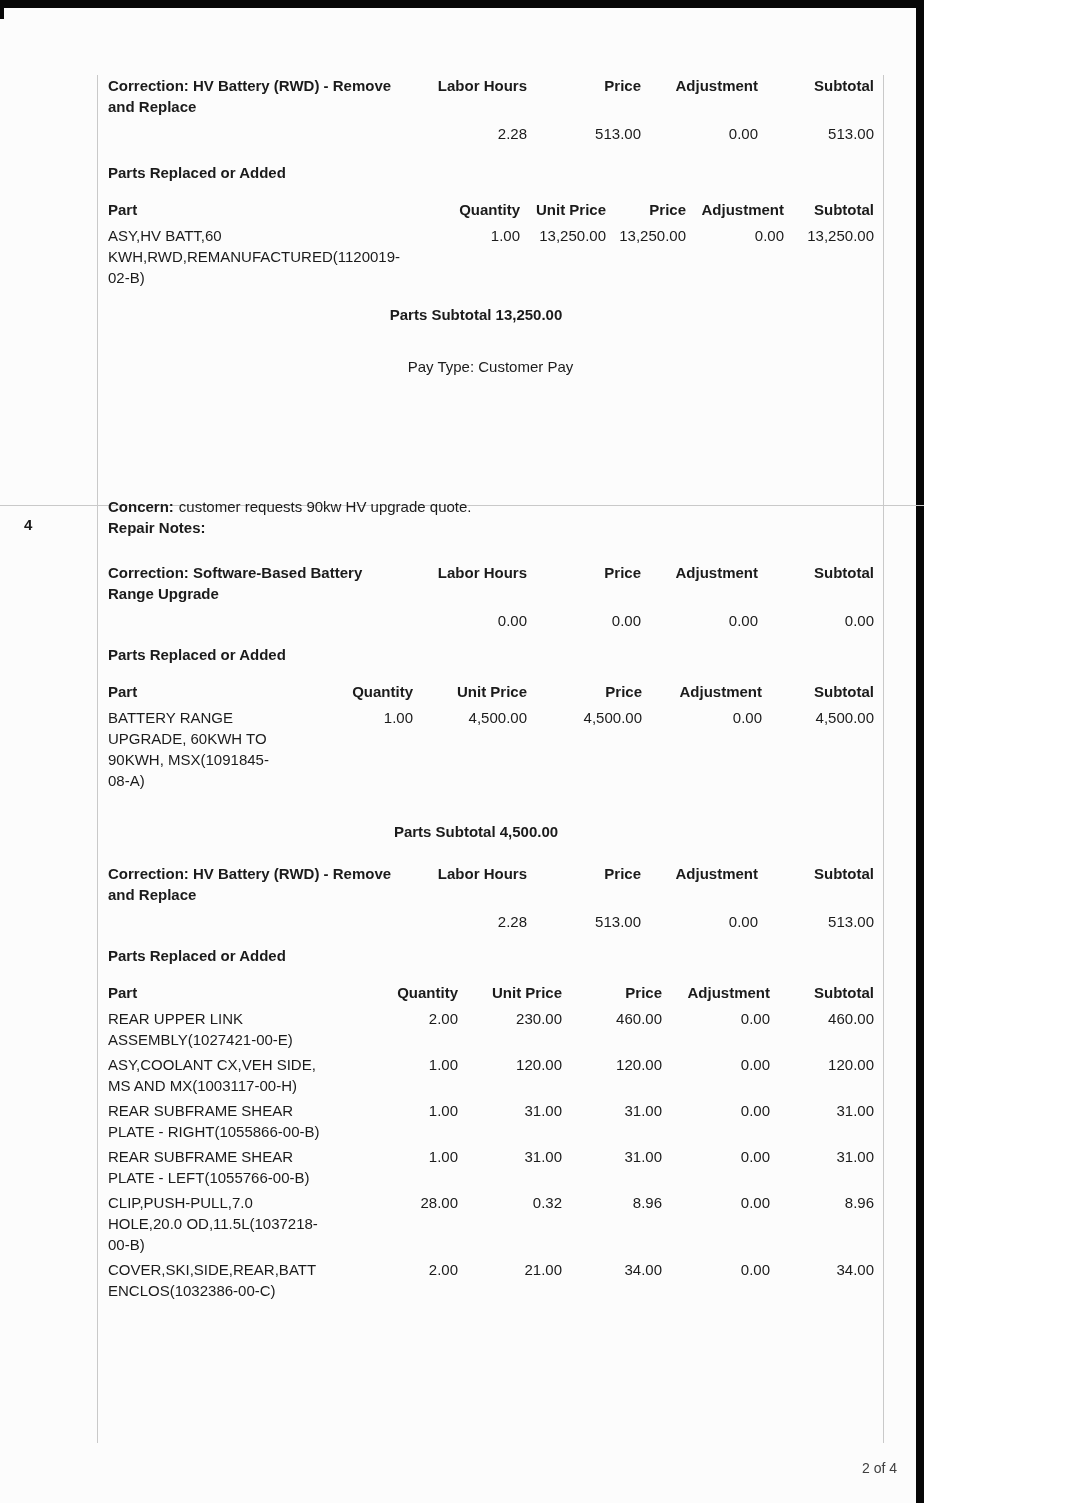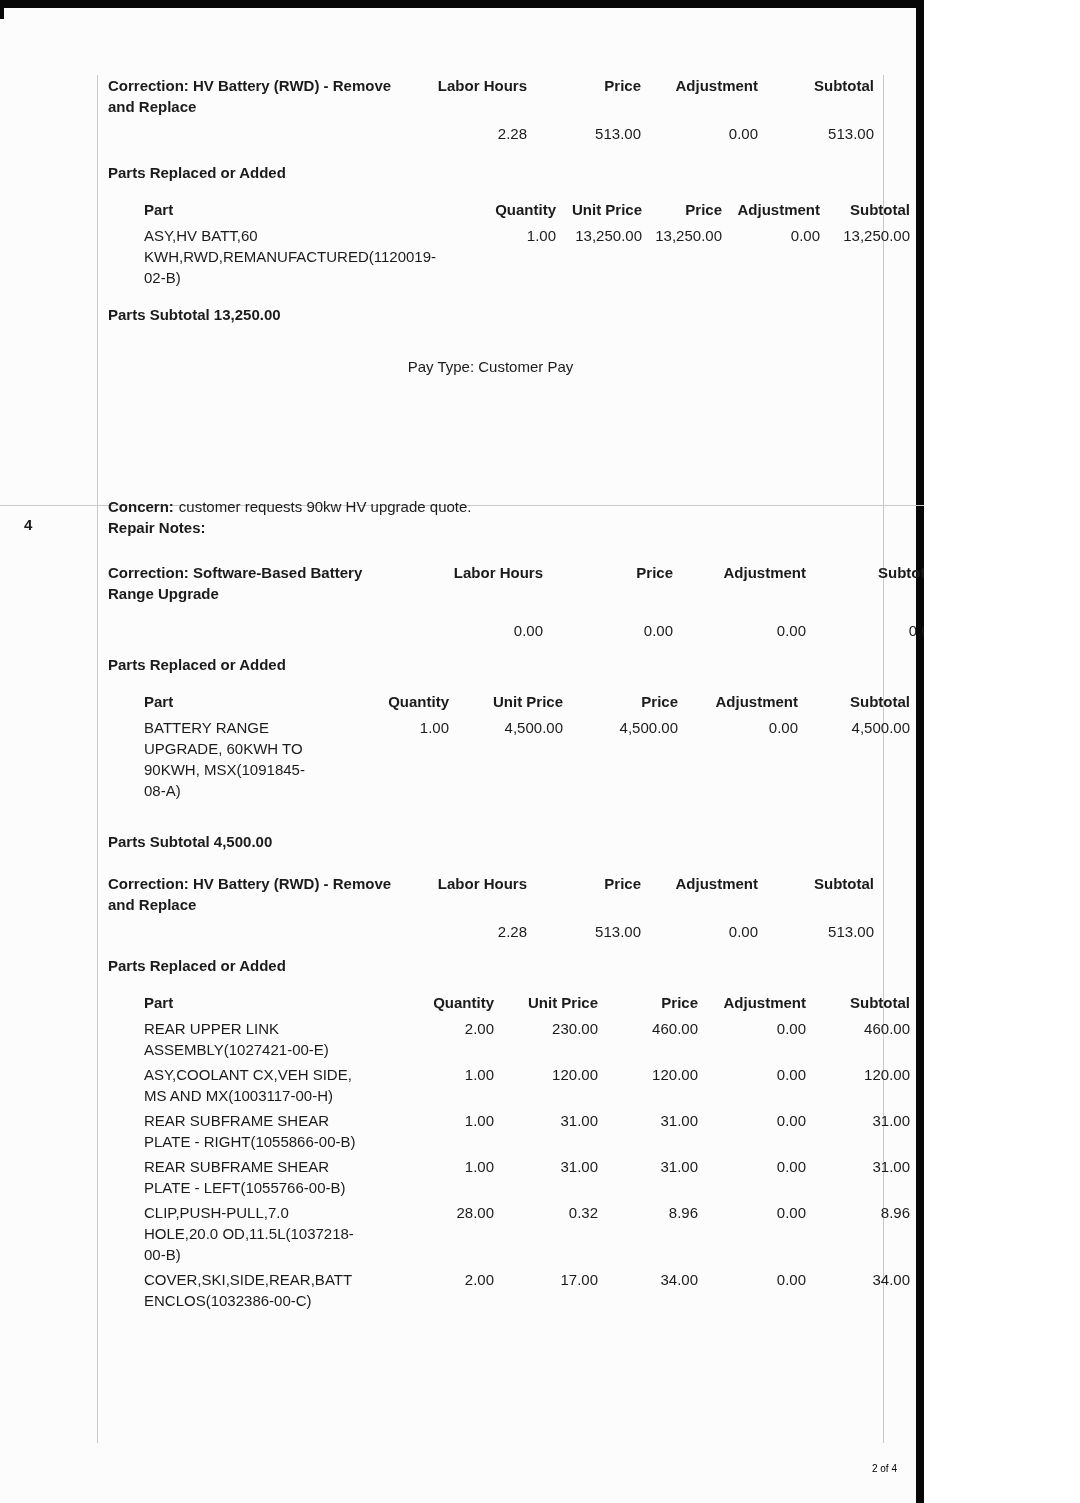--- a/index.html
+++ b/index.html
@@ -14,38 +14,38 @@
   .leftnotch{position:absolute;left:0;top:0;width:4px;height:19px;background:#070707;}
   
   .vline{position:absolute;top:75px;height:1368px;width:1px;background:#c9c9c9;}
   .vl1{left:97px;} .vl2{left:883px;} .vl3{left:1020px;}
   .hline{position:absolute;left:0;top:505px;width:1072px;height:1px;background:#c9c9c9;}
   
   .sectionA{position:absolute;left:108px;top:75px;width:766px;}
   .sectionB{position:absolute;left:108px;top:496px;width:766px;}
   .item-num{position:absolute;left:24px;top:514px;font-weight:bold;}
   .item-amt{position:absolute;left:890px;top:514px;width:122px;text-align:right;font-weight:bold;}
-  .footer{position:absolute;top:1458px;right:27px;font-size:10px;color:#000000;}
+  .footer{position:absolute;top:1458px;right:27px;font-size:14px;color:#404040;}
   
   .labor{display:grid;grid-template-columns:292px 127px 114px 117px 116px;row-gap:6px;}
   .labor .t{font-weight:bold;}
   .labor .h{font-weight:bold;text-align:right;white-space:nowrap;}
   .labor .v{text-align:right;}
   
   .subhead{font-weight:bold;}
   
-  .parts{border-collapse:collapse;table-layout:fixed;width:766px;margin-top:16px;margin-left:36px;}
+  .parts{border-collapse:collapse;table-layout:fixed;width:766px;margin-top:16px;}
   .parts th{font-weight:bold;text-align:right;vertical-align:bottom;padding:0 0 5px 0;white-space:nowrap;}
   .parts th.pl{text-align:left;}
   .parts td{text-align:right;vertical-align:top;padding:0 0 4px 0;}
   .parts td.pl{text-align:left;}
   .t1 .pw{width:300px;}
   .t2 .pw{width:165px;}
   .t3 .pw{width:215px;}
-  .psub{text-align:left;font-weight:bold;padding-right:30px;margin-top:12px;}
+  .psub{text-align:center;font-weight:bold;padding-right:30px;margin-top:12px;}
   .paytype{text-align:center;padding-right:1px;margin-top:31px;}
   .totals{margin-top:15px;}
   .totals .row{line-height:25px;font-weight:bold;}
   .totals .lbl{display:inline-block;width:170px;}
   .concern-lbl{font-weight:bold;margin-right:5px;}
 </style>
 </head>
 <body>
 
 <div class="page">
@@ -121,21 +121,21 @@
   <div class="item-amt">23,775.50</div>
 
   <div class="sectionB">
 
     <div>
       <span class="concern-lbl">Concern:</span><span>customer requests 90kw HV upgrade quote.</span>
     </div>
 
     <div class="subhead" style="">Repair Notes:</div>
 
-    <div class="labor" style="margin-top:24px;gap:16px;">
+    <div class="labor" style="margin-top:24px;">
       <div class="t">Correction: Software-Based Battery Range Upgrade</div>
       <div class="h">Labor Hours</div>
       <div class="h">Price</div>
       <div class="h">Adjustment</div>
       <div class="h">Subtotal</div>
       <div></div>
       <div class="v">0.00</div>
       <div class="v">0.00</div>
       <div class="v">0.00</div>
       <div class="v">0.00</div>
@@ -264,21 +264,21 @@
           <td>0.32</td>
           <td>8.96</td>
           <td>0.00</td>
           <td>8.96</td>
         </tr>
         <tr>
           <td class="pl">
               <div class="pw">COVER,SKI,SIDE,REAR,BATT ENCLOS(1032386-00-C)</div>
             </td>
           <td>2.00</td>
-          <td>17.00</td>
+          <td>21.00</td>
           <td>34.00</td>
           <td>0.00</td>
           <td>34.00</td>
         </tr>
       </tbody>
     </table>
   </div>
 
   <div class="footer">2 of 4</div>
 </div>

